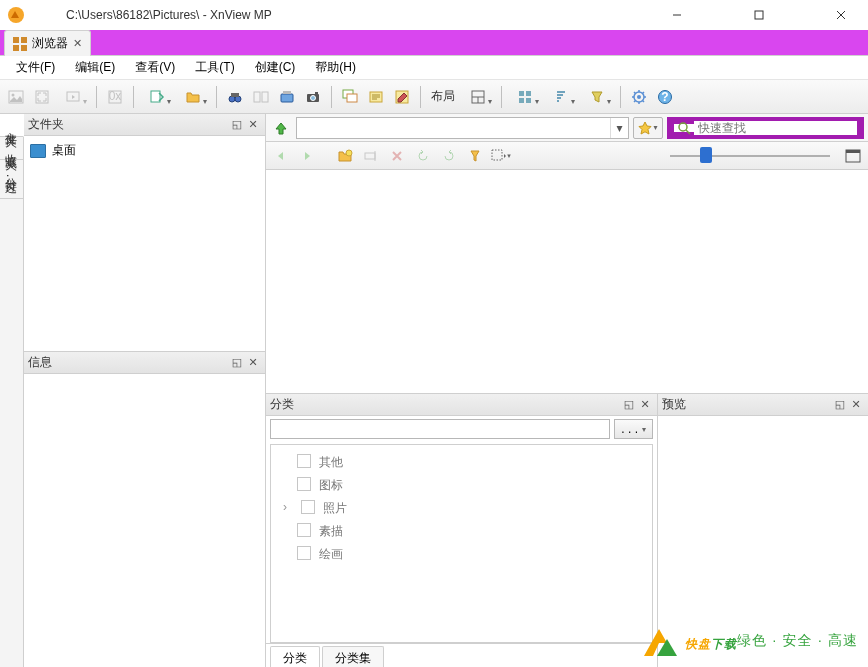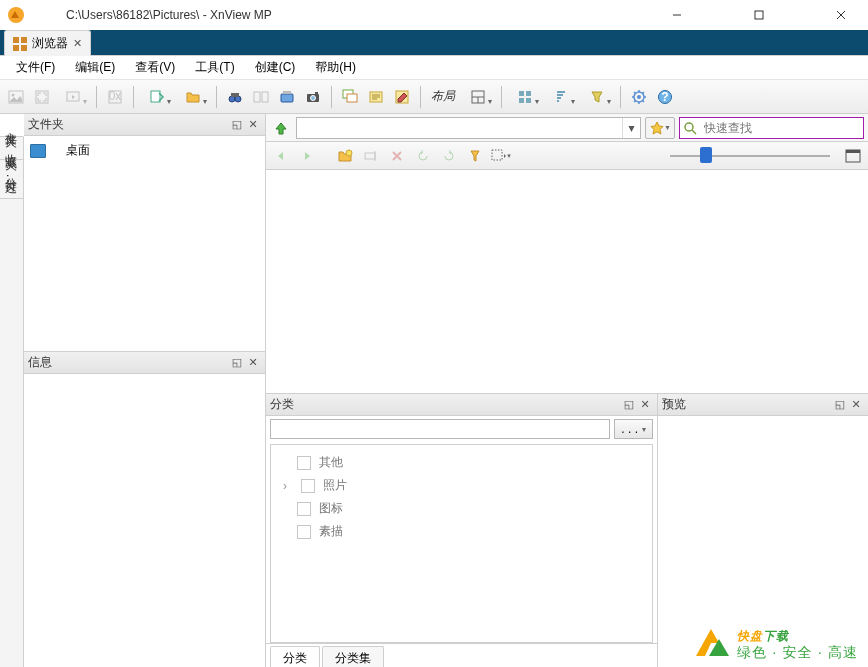--- a/index.html
+++ b/index.html
@@ -5,72 +5,72 @@
 * { margin: 0; padding: 0; box-sizing: border-box; font-family: "Microsoft YaHei", "SimSun", Arial, sans-serif; font-size: 12px; }
 body { background: #fff; width: 868px; height: 667px; overflow: hidden; position: relative; }
 
 
 .titlebar { height: 30px; display: flex; align-items: center; padding: 0 4px 0 6px; background: #fff; gap: 36px; }
 .titlebar .app-icon { width: 20px; height: 20px; display: inline-flex; align-items: center; justify-content: center; margin-right: 4px; }
 .titlebar .title-text { flex: 1; color: #333; }
 .titlebar .winbtn { width: 46px; height: 30px; display: flex; align-items: center; justify-content: center; color: #333; }
 
 
-.tabstrip { height: 26px; display: flex; align-items: flex-end; padding: 0 4px; background: #0c4a6e; border-bottom: 1px solid #d0d0d0; }
+.tabstrip { height: 26px; display: flex; align-items: flex-end; padding: 0 4px; background: #d946ef; border-bottom: 1px solid #d0d0d0; }
 .tab { display: flex; align-items: center; gap: 5px; padding: 4px 8px; border: 1px solid #d0d0d0; border-bottom: none; background: #f3f3f3; border-radius: 3px 3px 0 0; position: relative; bottom: -1px; }
 .tab .tab-icon { width: 14px; height: 14px; display: inline-block; }
 .tab .closex { color: #555; font-size: 11px; }
 
 
 .menubar { height: 24px; display: flex; align-items: center; padding: 0 6px; gap: 0; border-bottom: 1px solid #e5e5e5; }
 .menubar .mi { padding: 3px 10px; cursor: default; }
 
 
 .toolbar { height: 34px; display: flex; align-items: center; padding: 0 4px; gap: 2px; background: linear-gradient(#fafafa,#ececec); border-bottom: 1px solid #cfcfcf; }
 .tb { width: 24px; height: 24px; border: 1px solid transparent; border-radius: 2px; display: inline-flex; align-items: center; justify-content: center; color: #555; }
 .tb.disabled { opacity: .45; }
 .tb.dd { width: 34px; position: relative; }
 .tb.dd::after { content: "▾"; font-size: 8px; position: absolute; right: 2px; bottom: 2px; color: #666; }
 .sep { width: 1px; height: 22px; background: #bfbfbf; margin: 0 4px; }
-.tb-label { padding: 0 4px; color: #333; font-style: italic; }
+.tb-label { padding: 0 4px; color: #333; }
 
 
 .mainrow { display: flex; height: calc(667px - 30px - 26px - 24px - 34px); }
 
 
 .sidetabs { width: 24px; display: flex; flex-direction: column; border-right: 1px solid #cfcfcf; background: #f4f4f4; }
 .sidetab { flex: 0 0 auto; writing-mode: vertical-rl; text-orientation: mixed; padding: 8px 4px; border-bottom: 1px solid #cfcfcf; font-size: 12px; color: #333; text-align: center; letter-spacing: 2px; }
 .sidetab.active { background: #fff; border-right: 1px solid #fff; margin-right: -1px; }
 
 
 .leftcol { width: 242px; display: flex; flex-direction: column; border-right: 1px solid #cfcfcf; }
 
 .panel-hdr { height: 22px; background: linear-gradient(#f0f0f0,#e3e3e3); border-bottom: 1px solid #cfcfcf; display: flex; align-items: center; padding: 0 4px; font-size: 12px; color: #333; }
 .panel-hdr .spacer { flex: 1; }
 .panel-hdr .hbtn { width: 16px; height: 16px; display: inline-flex; align-items: center; justify-content: center; color: #555; font-size: 11px; }
 
 .folderpane { flex: 0 0 238px; border-bottom: 1px solid #cfcfcf; display: flex; flex-direction: column; }
 .folderbody { flex: 1; background: #fff; overflow: auto; padding: 4px 6px; }
-.folderitem { display: flex; align-items: center; gap: 20px; padding: 2px 0; }
+.folderitem { display: flex; align-items: center; gap: 6px; padding: 2px 0; }
 .folderitem .fi-icon { width: 16px; height: 14px; background: #3a8ecf; border: 1px solid #2c6fa3; border-radius: 1px; display: inline-block; }
 
 .infopane { flex: 1; display: flex; flex-direction: column; }
 .infobody { flex: 1; background: #fff; border-top: none; overflow: auto; }
 
 
 .centercol { flex: 1; display: flex; flex-direction: column; }
 
 
 .addrrow { height: 28px; display: flex; align-items: center; padding: 2px 4px; gap: 4px; border-bottom: 1px solid #cfcfcf; background: #f7f7f7; }
 .addrrow .upbtn { width: 22px; height: 22px; display:inline-flex; align-items:center; justify-content:center; border: 1px solid transparent; border-radius: 2px; }
 .combo { flex: 1; height: 22px; border: 1px solid #b7b7b7; background: #fff; display: flex; align-items: center; }
 .combo input { border: none; flex: 1; outline: none; padding: 0 4px; font-size: 12px; background: transparent; }
 .combo .dd { width: 18px; height: 100%; display:flex; align-items:center; justify-content:center; color:#555; border-left:1px solid #ddd; }
 .starbtn { width: 30px; height: 22px; display:flex; align-items:center; justify-content:center; border:1px solid #b7b7b7; background: #f4f4f4; border-radius: 2px; }
-.searchwrap { display:flex; align-items:center; flex: 0 0 160px; height:22px; border:1px solid #a21caf; background:#fff; }
+.searchwrap { display:flex; align-items:center; flex: 0 0 160px; height:22px; border:7px solid #a21caf; background:#fff; }
 .searchwrap .sicon { width: 20px; display:flex; align-items:center; justify-content:center; color:#888; }
 .searchwrap input { border:none; outline:none; flex:1; padding: 0 4px; font-size:12px; }
 
 
 .navrow { height: 28px; display: flex; align-items: center; padding: 2px 4px; gap: 4px; border-bottom: 1px solid #cfcfcf; background: linear-gradient(#fafafa,#ececec); }
 .nbtn { width: 22px; height: 22px; display:inline-flex; align-items:center; justify-content:center; border:1px solid transparent; border-radius:2px; color:#555; }
 .nbtn.disabled { opacity: .4; }
 .navrow .spacer { flex: 1; }
 .zoomslider { width: 160px; height: 6px; position: relative; margin: 0 8px; }
 .zoomslider .track { position:absolute; inset: 0; top: 2px; height:2px; background:#b0b0b0; }
@@ -81,34 +81,34 @@
 .browserview { flex: 1; background:#fff; border-bottom: 1px solid #cfcfcf; }
 
 
 .bottomrow { height: 273px; display:flex; }
 
 .catpane { flex: 1; display:flex; flex-direction:column; border-right: 1px solid #cfcfcf; }
 .catsearchrow { height: 26px; display:flex; align-items:center; padding: 2px 4px; gap: 4px; }
 .catsearch { flex: 1; height: 20px; border:1px solid #b7b7b7; }
 .dotddbtn { height: 20px; padding: 0 6px; border:1px solid #b7b7b7; background: linear-gradient(#fafafa,#e7e7e7); display:flex; align-items:center; gap:4px; }
 .catbody { flex:1; margin: 2px 4px 0 4px; border:1px solid #cfcfcf; background:#fff; overflow:auto; padding: 6px 8px; }
-.catitem { display:flex; align-items:center; gap: 8px; padding: 3px 6px 3px 18px; color:#777; }
+.catitem { display:flex; gap: 8px; padding: 3px 6px 3px 18px; color:#777; }
 .catitem .ck { width: 14px; height: 14px; border:1px solid #c6c6c6; background:#fff; }
 .catitem.exp::before { content: "›"; color:#999; margin-left: -14px; width: 10px; display:inline-block; }
 .cattabs { height: 24px; display:flex; padding: 0 4px; border-top: 1px solid #cfcfcf; }
 .cattab { padding: 3px 12px; border:1px solid #cfcfcf; border-bottom:none; background:#f7f7f7; margin-right: 2px; margin-top: 2px; border-radius: 2px 2px 0 0; font-size:12px; }
 .cattab.active { background:#fff; }
 
 .prevpane { flex: 0 0 210px; display:flex; flex-direction:column; }
 .prevbody { flex:1; background:#fff; }
 
 
 .watermark { position:absolute; right: 10px; bottom: 6px; display:flex; align-items:center; gap: 6px; pointer-events:none; }
 .watermark .wmicon { width: 40px; height: 40px; }
-.watermark .wmtext { display:flex; flex-direction:column; line-height: 1; }
+.watermark .wmtext { display:flex; flex-direction:row; line-height: 1; }
 .watermark .wmtext .l1 { font-size: 20px; font-weight: bold; font-style: italic; color: #36a33e; letter-spacing: 1px; }
 .watermark .wmtext .l1 b { color:#f6a600; font-style: italic; }
 .watermark .wmtext .l2 { font-size: 14px; color: #36a33e; letter-spacing: 1px; margin-top: 2px; }
 
 svg { display:block; }
 </style>
 </head>
 <body>
 
 <div class="titlebar">
@@ -435,31 +435,35 @@
           <div class="dotddbtn">
             <span>. . .</span>
             <span style="font-size:8px;color:#666">▾</span>
           </div>
         </div>
         <div class="catbody">
           <div class="catitem">
               <span class="ck"></span>
               <span>其他</span>
             </div>
+          <div class="catitem">
+              <span class="ck"></span>
+              <span>图标</span>
+            </div>
           <div class="catitem exp">
               <span class="ck"></span>
               <span>照片</span>
             </div>
           <div class="catitem">
               <span class="ck"></span>
-              <span>图标</span>
+              <span>素描</span>
             </div>
           <div class="catitem">
               <span class="ck"></span>
-              <span>素描</span>
+              <span>绘画</span>
             </div>
         </div>
         <div class="cattabs">
           <div class="cattab active">分类</div>
           <div class="cattab">分类集</div>
         </div>
       </div>
 
       <div class="prevpane">
         <div class="panel-hdr">

